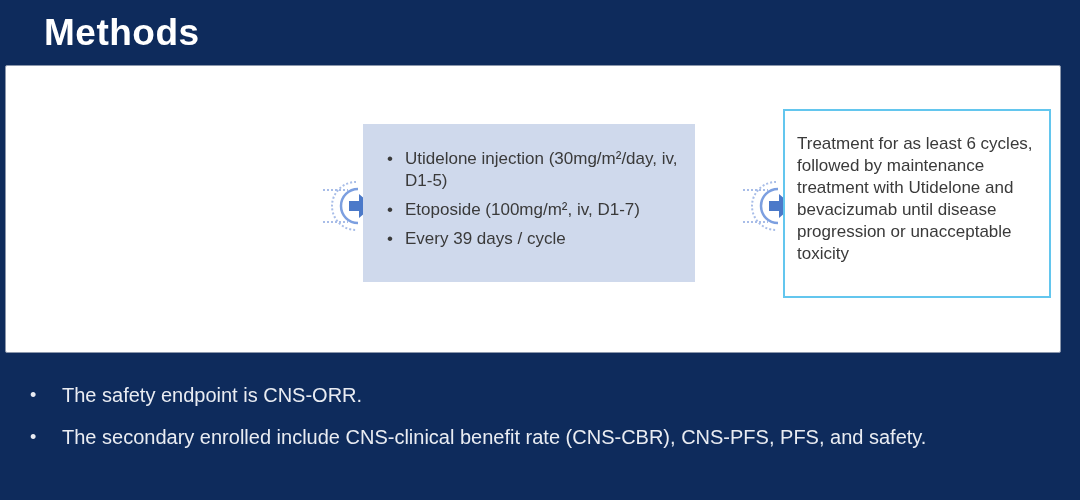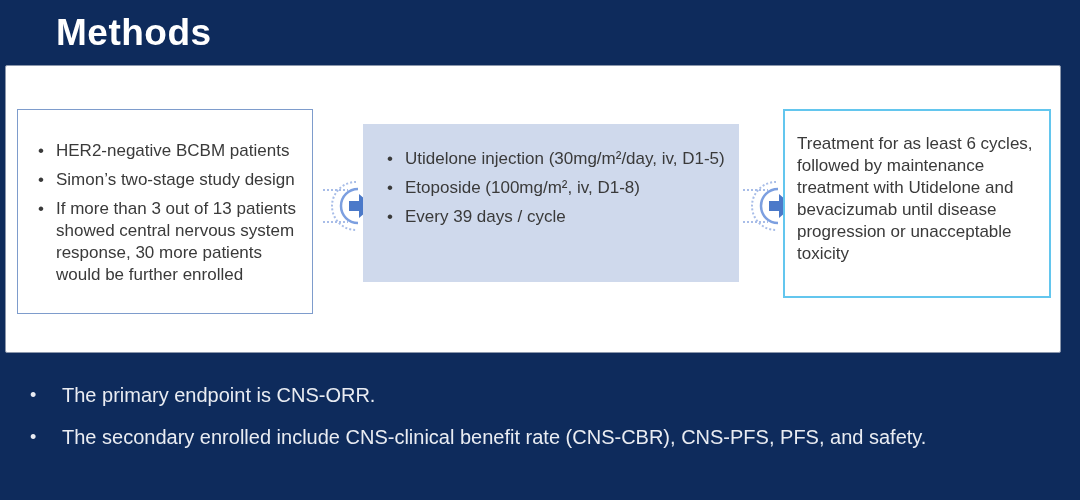--- a/index.html
+++ b/index.html
@@ -9,21 +9,21 @@
   body {
     width: 1080px;
     height: 500px;
     position: relative;
     background: #0e2b5c;
     font-family: "Liberation Sans", sans-serif;
     overflow: hidden;
   }
   .slide-title {
     position: absolute;
-    left: 56px;
+    left: 44px;
     top: 12px;
     color: #ffffff;
     font-size: 37px;
     font-weight: bold;
     letter-spacing: 0.5px;
   }
   .content-panel {
     position: absolute;
     left: 5px;
     top: 65px;
@@ -46,21 +46,21 @@
     top: 43px;
     width: 296px;
     height: 205px;
     background: #ffffff;
     border: 1.5px solid #7e9ccc;
     padding: 30px 10px 0 14px;
   }
   .box-middle {
     left: 357px;
     top: 58px;
-    width: 376px;
+    width: 332px;
     height: 158px;
     background: #cfd9ec;
     padding: 24px 8px 0 18px;
   }
   .box-right {
     left: 777px;
     top: 43px;
     width: 268px;
     height: 189px;
     background: #ffffff;
@@ -111,40 +111,33 @@
     font-size: 18px;
   }
 </style>
 </head>
 <body>
 
 <div class="slide-title">Methods</div>
 
 <div class="content-panel">
 
-  <div class="flow-box box-left">
-    <ul class="bullet-list">
-      <li>HER2-negative BCBM patients</li>
-      <li>Simon’s two-stage study design</li>
-      <li>If more than 3 out of 13 patients showed central nervous system response, 30 more patients would be further enrolled</li>
-    </ul>
-  </div>
 
   <svg class="flow-arrow arrow-1" viewBox="0 0 52 58">
     <line x1="1" y1="13" x2="26" y2="13" stroke="#a8bde8" stroke-width="2" stroke-dasharray="2,2"></line>
     <line x1="1" y1="45" x2="26" y2="45" stroke="#a8bde8" stroke-width="2" stroke-dasharray="2,2"></line>
     <path d="M 34 5 A 24 24 0 0 0 34 53" fill="none" stroke="#a8bde8" stroke-width="2" stroke-dasharray="2,2"></path>
     <path d="M 36 12 A 17 17 0 0 0 36 46" fill="none" stroke="#7c9fe0" stroke-width="2.5"></path>
     <path d="M 27 24 L 37 24 L 37 17 L 51 29 L 37 41 L 37 34 L 27 34 Z" fill="#4b79c9"></path>
   </svg>
 
   <div class="flow-box box-middle">
     <ul class="bullet-list">
       <li>Utidelone injection (30mg/m²/day, iv, D1-5)</li>
-      <li>Etoposide (100mg/m², iv, D1-8)</li>
+      <li>Etoposide (100mg/m², iv, D1-7)</li>
       <li>Every 39 days / cycle</li>
     </ul>
   </div>
 
   <svg class="flow-arrow arrow-2" viewBox="0 0 52 58">
     <line x1="1" y1="13" x2="26" y2="13" stroke="#a8bde8" stroke-width="2" stroke-dasharray="2,2"></line>
     <line x1="1" y1="45" x2="26" y2="45" stroke="#a8bde8" stroke-width="2" stroke-dasharray="2,2"></line>
     <path d="M 34 5 A 24 24 0 0 0 34 53" fill="none" stroke="#a8bde8" stroke-width="2" stroke-dasharray="2,2"></path>
     <path d="M 36 12 A 17 17 0 0 0 36 46" fill="none" stroke="#7c9fe0" stroke-width="2.5"></path>
     <path d="M 27 24 L 37 24 L 37 17 L 51 29 L 37 41 L 37 34 L 27 34 Z" fill="#4b79c9"></path>
@@ -152,19 +145,19 @@
 
   <div class="flow-box box-right">
     <span>Treatment for as least 6 cycles, followed by maintenance treatment with Utidelone and bevacizumab until disease progression or unacceptable toxicity</span>
   </div>
 
 </div>
 
 <div class="footer">
   <div class="footer-row">
     <span class="dot">•</span>
-    <span>The primary endpoint is CNS-ORR.</span>
+    <span>The safety endpoint is CNS-ORR.</span>
   </div>
   <div class="footer-row">
     <span class="dot">•</span>
     <span>The secondary enrolled include CNS-clinical benefit rate (CNS-CBR), CNS-PFS, PFS, and safety.</span>
   </div>
 </div>
 
 </body></html>

